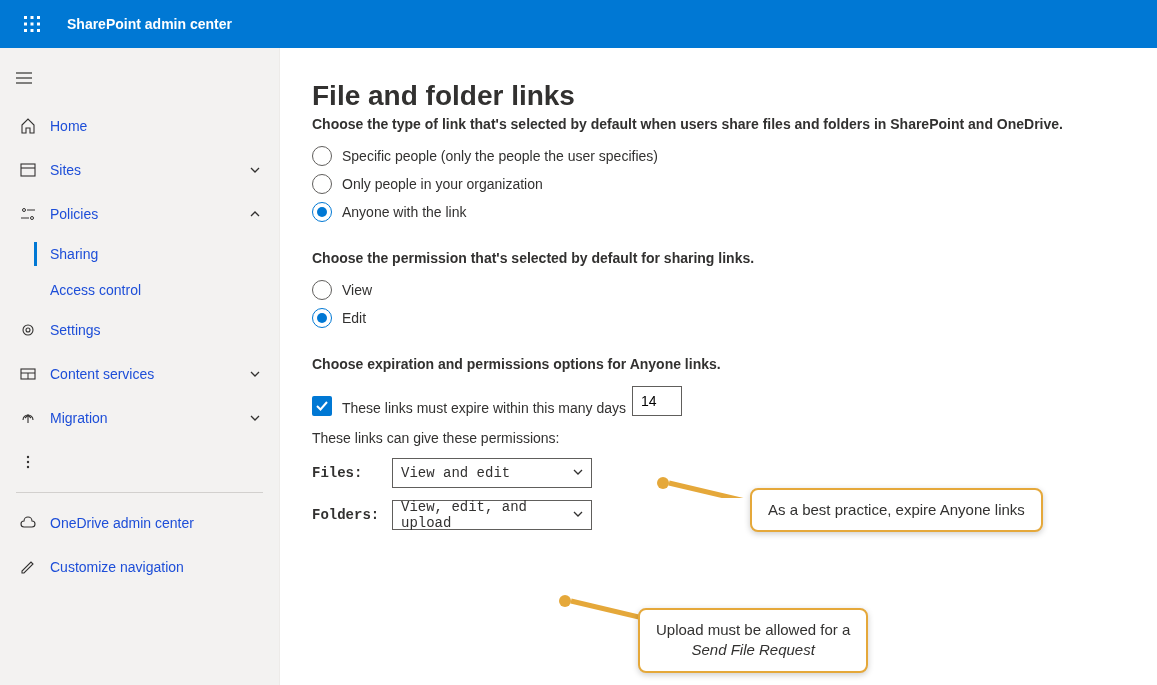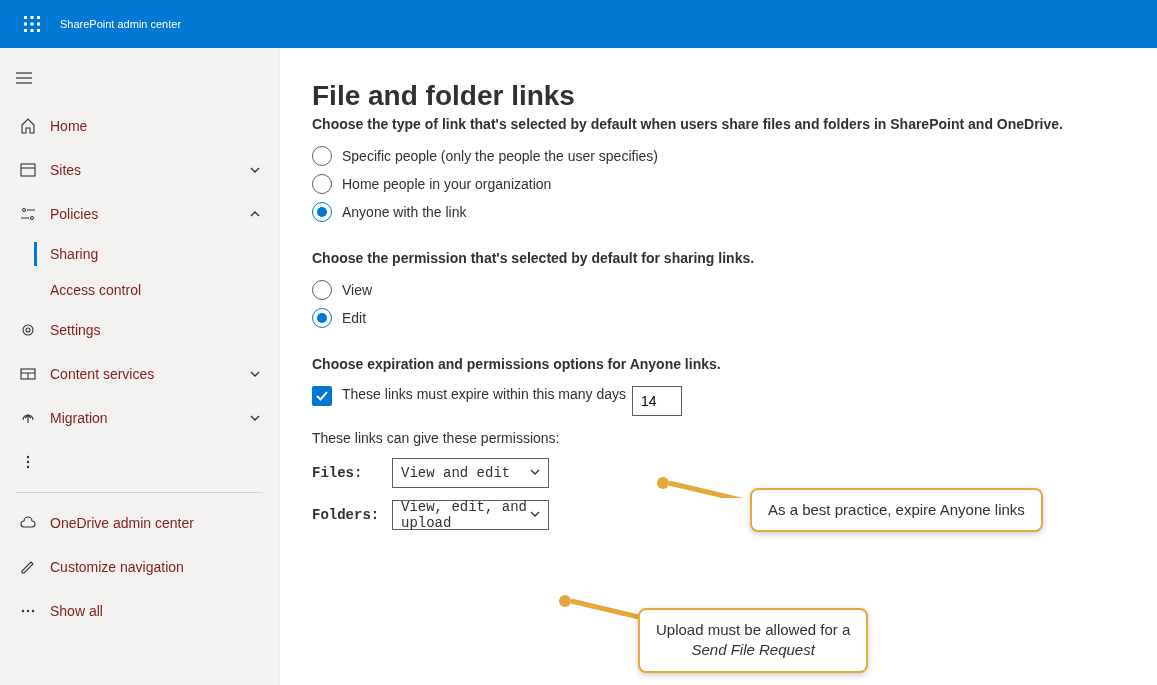--- a/index.html
+++ b/index.html
@@ -1,29 +1,29 @@
 <!DOCTYPE html>
 <html><head>
 <meta charset="utf-8">
 <style>
 * { box-sizing: border-box; margin: 0; padding: 0; }
 body { font-family: "Segoe UI", -apple-system, sans-serif; font-size: 14px; color: #323130; background: #fff; }
 
 .topbar { background: #0078d4; height: 48px; display: flex; align-items: center; padding: 0 8px; color: #fff; }
 .waffle { width: 48px; height: 48px; display: flex; align-items: center; justify-content: center; cursor: pointer; }
 .waffle svg { width: 16px; height: 16px; }
-.app-title { font-size: 11px; font-weight: 400; margin-left: 4px; }
+.app-title { font-size: 14px; font-weight: 700; margin-left: 11px; }
 
 .shell { display: flex; height: calc(685px - 48px); }
 .sidebar { width: 280px; background: #f3f2f1; border-right: 1px solid #edebe9; display: flex; flex-direction: column; padding-top: 8px; }
 .hamburger { width: 48px; height: 44px; display: flex; align-items: center; justify-content: center; cursor: pointer; }
 .hamburger svg { width: 16px; height: 12px; }
 
 .nav { margin-top: 4px; }
-.nav-item { height: 44px; display: flex; align-items: center; padding: 0 16px 0 18px; cursor: pointer; color: #7f1d1d; }
+.nav-item { height: 44px; display: flex; align-items: center; padding: 0 16px 0 18px; cursor: pointer; color: #1d4ed8; }
 .nav-icon { width: 20px; height: 20px; display: flex; align-items: center; justify-content: center; margin-right: 12px; flex-shrink: 0; }
 .nav-icon svg { width: 16px; height: 16px; }
 .nav-label { flex: 1; }
 .nav-chev { width: 16px; height: 16px; display: flex; align-items: center; justify-content: center; }
 .nav-chev svg { width: 10px; height: 10px; }
 
 .nav-sub { padding-left: 34px; }
 .nav-sub .nav-item { height: 36px; padding-left: 16px; position: relative; }
 .nav-sub .nav-item.active::before { content:""; position:absolute; left:0; top:6px; bottom:6px; width:3px; background:#0078d4; }
 .nav-sub .nav-item.active { font-weight: 400; }
@@ -34,29 +34,29 @@
 h1.page-title { font-size: 28px; font-weight: 600; }
 .section-head { font-weight: 600; margin: 28px 0 14px; }
 .section-head.first { margin-top: 4px; }
 
 .radio-row { display: flex; align-items: center; margin: 8px 0; cursor: pointer; }
 .radio-outer { width: 20px; height: 20px; border: 1px solid #605e5c; border-radius: 50%; margin-right: 10px; display: flex; align-items: center; justify-content: center; flex-shrink:0; }
 .radio-row.selected .radio-outer { border-color: #0078d4; }
 .radio-inner { width: 10px; height: 10px; border-radius: 50%; background: transparent; }
 .radio-row.selected .radio-inner { background: #0078d4; }
 
-.check-row { display: flex; align-items: flex-start; margin: 14px 0 10px; }
+.check-row { display: flex; align-items: flex-end; margin: 14px 0 10px; }
 .checkbox { width: 20px; height: 20px; border-radius: 2px; background: #0078d4; display: flex; align-items: center; justify-content: center; margin-right: 10px; cursor: pointer; flex-shrink:0; }
 .checkbox svg { width: 14px; height: 14px; }
 .num-input { width: 50px; height: 30px; border: 1px solid #605e5c; padding: 0 8px; font-size: 14px; margin-left: 6px; }
 
 .permlabel { margin: 14px 0 8px; }
 .perm-row { display: flex; align-items: center; margin: 12px 0; font-family: Liberation Mono, monospace; }
 .perm-row .pl { width: 80px; font-weight: 600; }
-.dropdown { width: 157px; height: 30px; border: 1px solid #605e5c; background: #fff; display: flex; align-items: center; padding: 0 8px; cursor: pointer; justify-content: space-between; }
+.dropdown { width: 200px; height: 30px; border: 1px solid #605e5c; background: #fff; display: flex; align-items: center; padding: 0 8px; cursor: pointer; justify-content: space-between; }
 .dropdown span.val { font-size: 14px; }
 .dropdown .dd-chev svg { width: 10px; height: 10px; }
 
 
 .callout { position: absolute; background: #fff; border: 2px solid #e5a83a; border-radius: 8px; padding: 10px 16px; text-align: center; font-size: 15px; line-height: 1.35; box-shadow: 0 2px 6px rgba(0,0,0,0.2); }
 .callout .it { font-style: italic; }
 .arrow { position: absolute; pointer-events: none; }
 .arrow line { stroke: #e5a83a; stroke-width: 5; }
 .arrow-dot { fill: #e5a83a; }
 </style>
@@ -209,49 +209,39 @@
 
       <div class="nav-item">
         <span class="nav-icon">
             <svg viewBox="0 0 16 16">
               <path d="M2 14 L4 14 L13 5 L11 3 L2 12 Z" fill="none" stroke="#323130" stroke-width="1.1"></path>
             </svg>
           </span>
         <span class="nav-label">Customize navigation</span>
       </div>
 
-      <div class="nav-item">
-        <span class="nav-icon">
-            <svg viewBox="0 0 16 16">
-              <circle cx="3" cy="8" r="1.2" fill="#323130"></circle>
-              <circle cx="8" cy="8" r="1.2" fill="#323130"></circle>
-              <circle cx="13" cy="8" r="1.2" fill="#323130"></circle>
-            </svg>
-          </span>
-        <span class="nav-label">Show all</span>
-      </div>
 
     </div>
   </div>
 
   <div class="main">
     <h1 class="page-title">File and folder links</h1>
 
     <div class="section-head first">Choose the type of link that's selected by default when users share files and folders in SharePoint and OneDrive.</div>
     <div class="radio-row">
       <span class="radio-outer">
           <span class="radio-inner"></span>
         </span>
       <span>Specific people (only the people the user specifies)</span>
     </div>
     <div class="radio-row">
       <span class="radio-outer">
           <span class="radio-inner"></span>
         </span>
-      <span>Home people in your organization</span>
+      <span>Only people in your organization</span>
     </div>
     <div class="radio-row selected">
       <span class="radio-outer">
           <span class="radio-inner"></span>
         </span>
       <span>Anyone with the link</span>
     </div>
 
     <div class="section-head">Choose the permission that's selected by default for sharing links.</div>
     <div class="radio-row">

